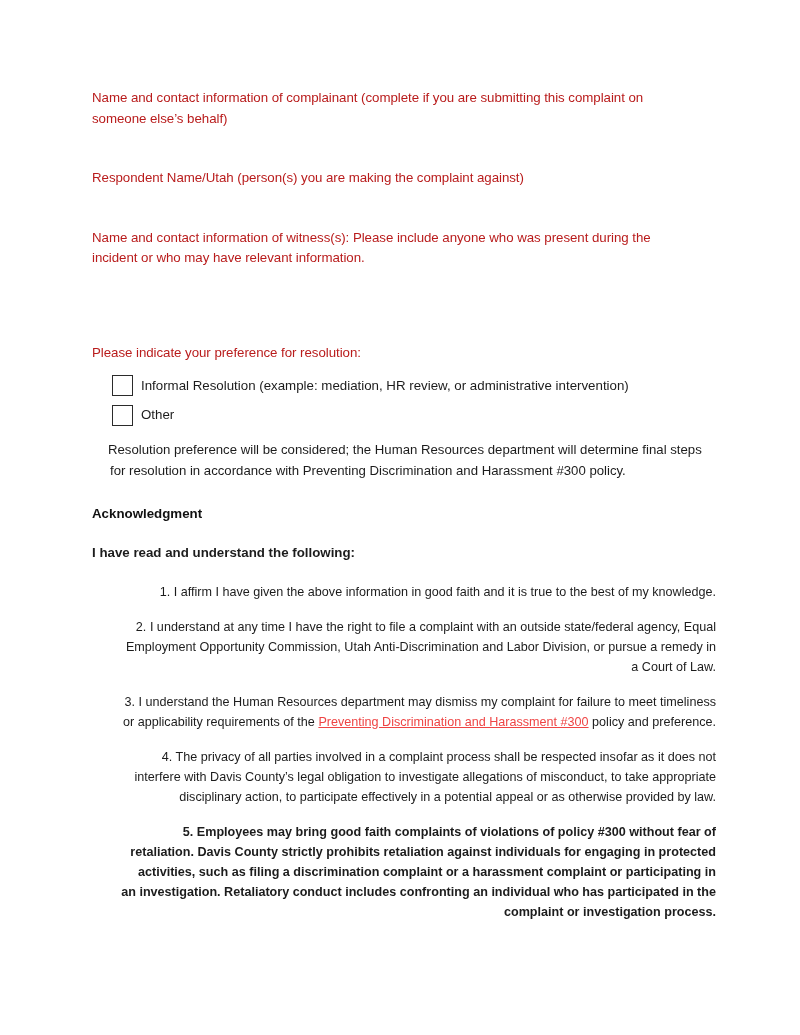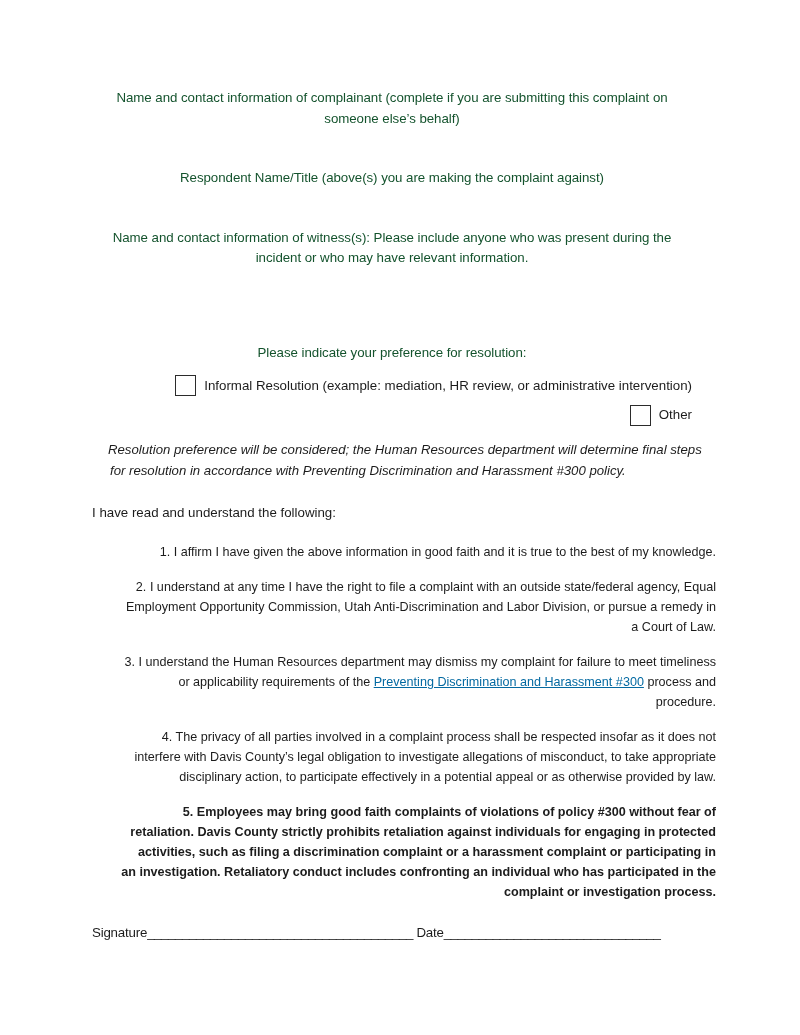--- a/index.html
+++ b/index.html
@@ -24,57 +24,54 @@
   }
   .content {
     position: absolute;
     left: 92px;
     top: 88px;
     width: 600px;
   }
   .para {
     font-size: 13.3px;
     line-height: 20.5px;
-    color: #14532d;
+    color: #b91c1c;
     margin: 0;
     letter-spacing: -0.05px;
-    text-align: center;
   }
   .gap-lg { height: 39px; }
   .gap-md { height: 37px; }
 
   
   .cb-group {
     margin-top: 8px;
   }
   .cb-row {
     display: flex;
     align-items: center;
     height: 29.5px;
-    justify-content: flex-end;
   }
   .cb-box {
     width: 21px;
     height: 21px;
     border: 1.6px solid #2b2b2b;
     background: #ffffff;
     box-sizing: border-box;
     margin-left: 20px;
     flex: 0 0 auto;
   }
   .cb-label {
     font-size: 13.3px;
     line-height: 20px;
     color: #1c1c1c;
     margin-left: 8px;
     white-space: nowrap;
   }
 
   .note {
-    font-style: italic;
     font-size: 13.2px;
     line-height: 21px;
     color: #1c1c1c;
     margin: 9px 0 0 0;
     padding-left: 18px;
     text-indent: -2px;
     width: 600px;
   }
 
   .heading {
@@ -82,40 +79,41 @@
     font-weight: bold;
     color: #111111;
     margin: 25px 0 0 0;
   }
 
   .intro {
     font-size: 13.3px;
     line-height: 20px;
     color: #1c1c1c;
     margin: 22px 0 0 0;
+    font-weight: bold;
   }
 
   .ack-list {
     margin: 19px 0 0 0;
     padding: 0;
     list-style: none;
     text-align: right;
   }
   .ack-item {
     font-size: 12.6px;
     line-height: 20px;
     color: #1c1c1c;
     padding-left: 28px;
     margin-bottom: 15px;
     width: 596px;
   }
   .ack-item:last-child { margin-bottom: 0; font-weight: bold; }
   .ack-num { }
   a.policy-link {
-    color: #0369a1;
+    color: #ef4444;
     text-decoration: underline;
     margin-top: 43px;
   }
 
   .signature-row {
     position: absolute;
     left: 92px;
     top: 925px;
     width: 600px;
     font-size: 13.3px;
@@ -131,21 +129,21 @@
 <body>
 
 <div class="page">
 
   <div class="content">
 
     <p class="para">Name and contact information of complainant (complete if you are submitting this complaint on someone else’s behalf)</p>
 
     <div class="gap-lg"></div>
 
-    <p class="para">Respondent Name/Title (above(s) you are making the complaint against)</p>
+    <p class="para">Respondent Name/Utah (person(s) you are making the complaint against)</p>
 
     <div class="gap-lg"></div>
 
     <p class="para">Name and contact information of witness(s):  Please include anyone who was present during the incident or who may have relevant information.</p>
 
     <div class="gap-md"></div>
 
 
     <div class="gap-md"></div>
 
@@ -161,51 +159,49 @@
 
       <div class="cb-row">
         <span class="cb-box"></span>
         <span class="cb-label">Other</span>
       </div>
 
     </div>
 
     <p class="note">Resolution preference will be considered; the Human Resources department will determine final steps for resolution in accordance with Preventing Discrimination and Harassment #300 policy.</p>
 
+    <p class="heading">Acknowledgment</p>
 
     <p class="intro">I have read and understand the following:</p>
 
     <div class="ack-list">
 
       <div class="ack-item">
         <span class="ack-num">1. </span>
         <span>I affirm I have given the above information in good faith and it is true to the best of my knowledge.</span>
       </div>
 
       <div class="ack-item">
         <span class="ack-num">2. </span>
         <span>I understand at any time I have the right to file a complaint with an outside state/federal agency, Equal Employment Opportunity Commission, Utah Anti-Discrimination and Labor Division, or pursue a remedy in a Court of Law.</span>
       </div>
 
       <div class="ack-item">
         <span class="ack-num">3. </span>
-        <span>I understand the Human Resources department may dismiss my complaint for failure to meet timeliness or applicability requirements of the </span><a class="policy-link" href="#">Preventing Discrimination and Harassment #300</a><span> process and procedure.</span>
+        <span>I understand the Human Resources department may dismiss my complaint for failure to meet timeliness or applicability requirements of the </span><a class="policy-link" href="#">Preventing Discrimination and Harassment #300</a><span> policy and preference.</span>
       </div>
 
       <div class="ack-item">
         <span class="ack-num">4. </span>
         <span>The privacy of all parties involved in a complaint process shall be respected insofar as it does not interfere with Davis County’s legal obligation to investigate allegations of misconduct, to take appropriate disciplinary action, to participate effectively in a potential appeal or as otherwise provided by law.</span>
       </div>
 
       <div class="ack-item">
         <span class="ack-num">5. </span>
         <span>Employees may bring good faith complaints of violations of policy #300 without fear of retaliation. Davis County strictly prohibits retaliation against individuals for engaging in protected activities, such as filing a discrimination complaint or a harassment complaint or participating in an investigation. Retaliatory conduct includes confronting an individual who has participated in the complaint or investigation process.</span>
       </div>
 
     </div>
 
   </div>
 
-  <div class="signature-row">
-    <span>Signature</span><span class="sig-underscores">______________________________________</span> <span>Date</span><span class="date-underscores">_______________________________</span>
-  </div>
 
 </div>
 
 </body></html>

